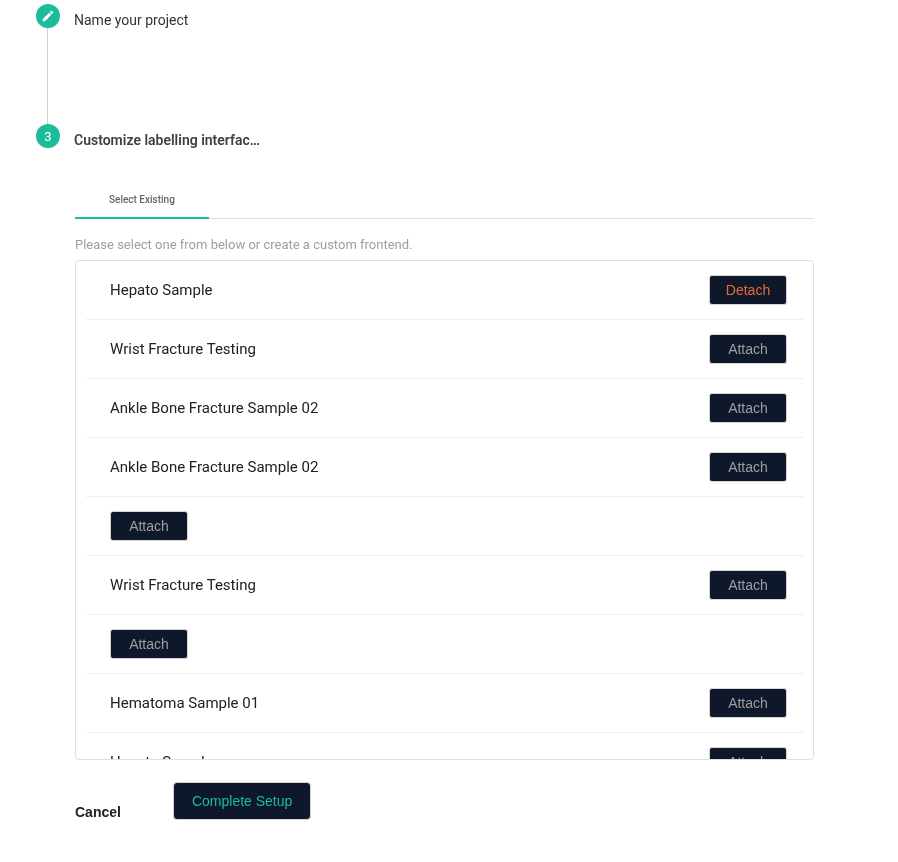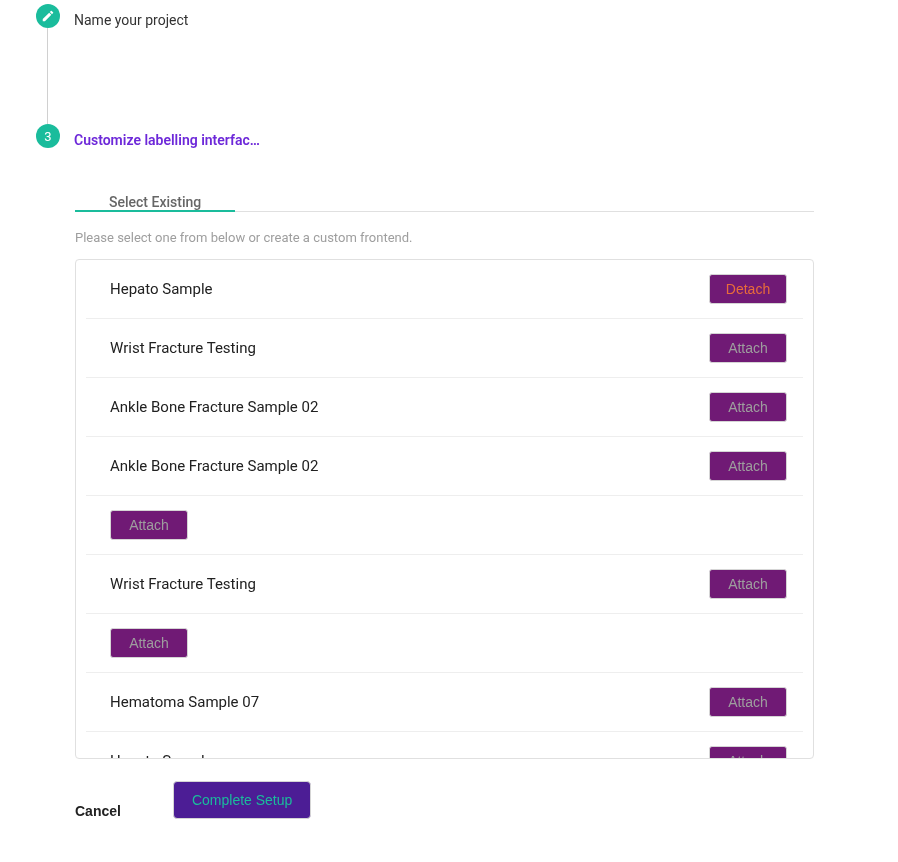--- a/index.html
+++ b/index.html
@@ -31,54 +31,54 @@
     flex-shrink: 0;
     color: #fff;
     font-size: 13px;
   }
   .step-circle svg { width: 14px; height: 14px; fill: #fff; }
   .step-label {
     margin-left: 14px;
     font-size: 14px;
     color: #333;
   }
-  .step.active .step-label { font-weight: 600; color: #6d28d9; }
+  .step.active .step-label { font-weight: 600; color: #404040; }
   .connector {
     width: 1px;
     height: 48px;
     background: #d0d0d0;
     margin-left: 11px;
   }
   .content-area {
     margin-left: 75px;
     margin-right: 84px;
     margin-top: 34px;
   }
   .tabs {
     display: flex;
     border-bottom: 1px solid #e0e0e0;
   }
   .tab {
-    padding: 12px 34px 0 34px;
-    font-size: 14px;
+    padding: 12px 34px 12px 34px;
+    font-size: 10px;
     color: #888;
     cursor: pointer;
     position: relative;
   }
   .tab.active {
     color: #666;
     border-bottom: 2px solid #1abc9c;
     margin-bottom: -1px;
     font-weight: 500;
   }
   .hint {
     font-size: 13px;
     color: #9e9e9e;
     margin-top: 18px;
-    margin-bottom: 14px;
+    margin-bottom: 8px;
     padding-left: 0;
   }
   .list-box {
     border: 1px solid #e0e0e0;
     border-radius: 4px;
     height: 500px;
     overflow: hidden;
     position: relative;
   }
   .list-scroll {
@@ -98,21 +98,21 @@
     border-bottom: 1px solid #eee;
     margin: 0 10px;
   }
   .list-row:first-child { border-top: none; }
   .row-name {
     font-size: 15px;
     color: #212121;
   }
   .row-btn {
     border: 1px solid #d5d5d5;
-    background: #701a75;
+    background: #0f172a;
     padding: 6px 6px;
     font-size: 14px;
     color: #9e9e9e;
     border-radius: 3px;
     cursor: pointer;
     min-width: 78px;
     text-align: center;
   }
   .row-btn.detach {
     color: #e86c3a;
@@ -126,21 +126,21 @@
   }
   .cancel-btn {
     background: none;
     border: none;
     font-size: 14px;
     font-weight: 600;
     color: #212121;
     cursor: pointer;
   }
   .complete-btn {
-    background: #4c1d95;
+    background: #0f172a;
     border: 1px solid #d5d5d5;
     border-radius: 4px;
     padding: 10px 18px;
     font-size: 14px;
     color: #1abc9c;
     cursor: pointer;
     font-weight: 500;
   }
 </style>
 </head>
@@ -195,21 +195,21 @@
           <button class="row-btn">Attach</button>
         </div>
         <div class="list-row">
           <div class="row-name">Wrist Fracture Testing</div>
           <button class="row-btn">Attach</button>
         </div>
         <div class="list-row">
           <button class="row-btn">Attach</button>
         </div>
         <div class="list-row">
-          <div class="row-name">Hematoma Sample 07</div>
+          <div class="row-name">Hematoma Sample 01</div>
           <button class="row-btn">Attach</button>
         </div>
         <div class="list-row">
           <div class="row-name">Hepato Sample</div>
           <button class="row-btn">Attach</button>
         </div>
       </div>
   </div>
 
   <div class="footer">

